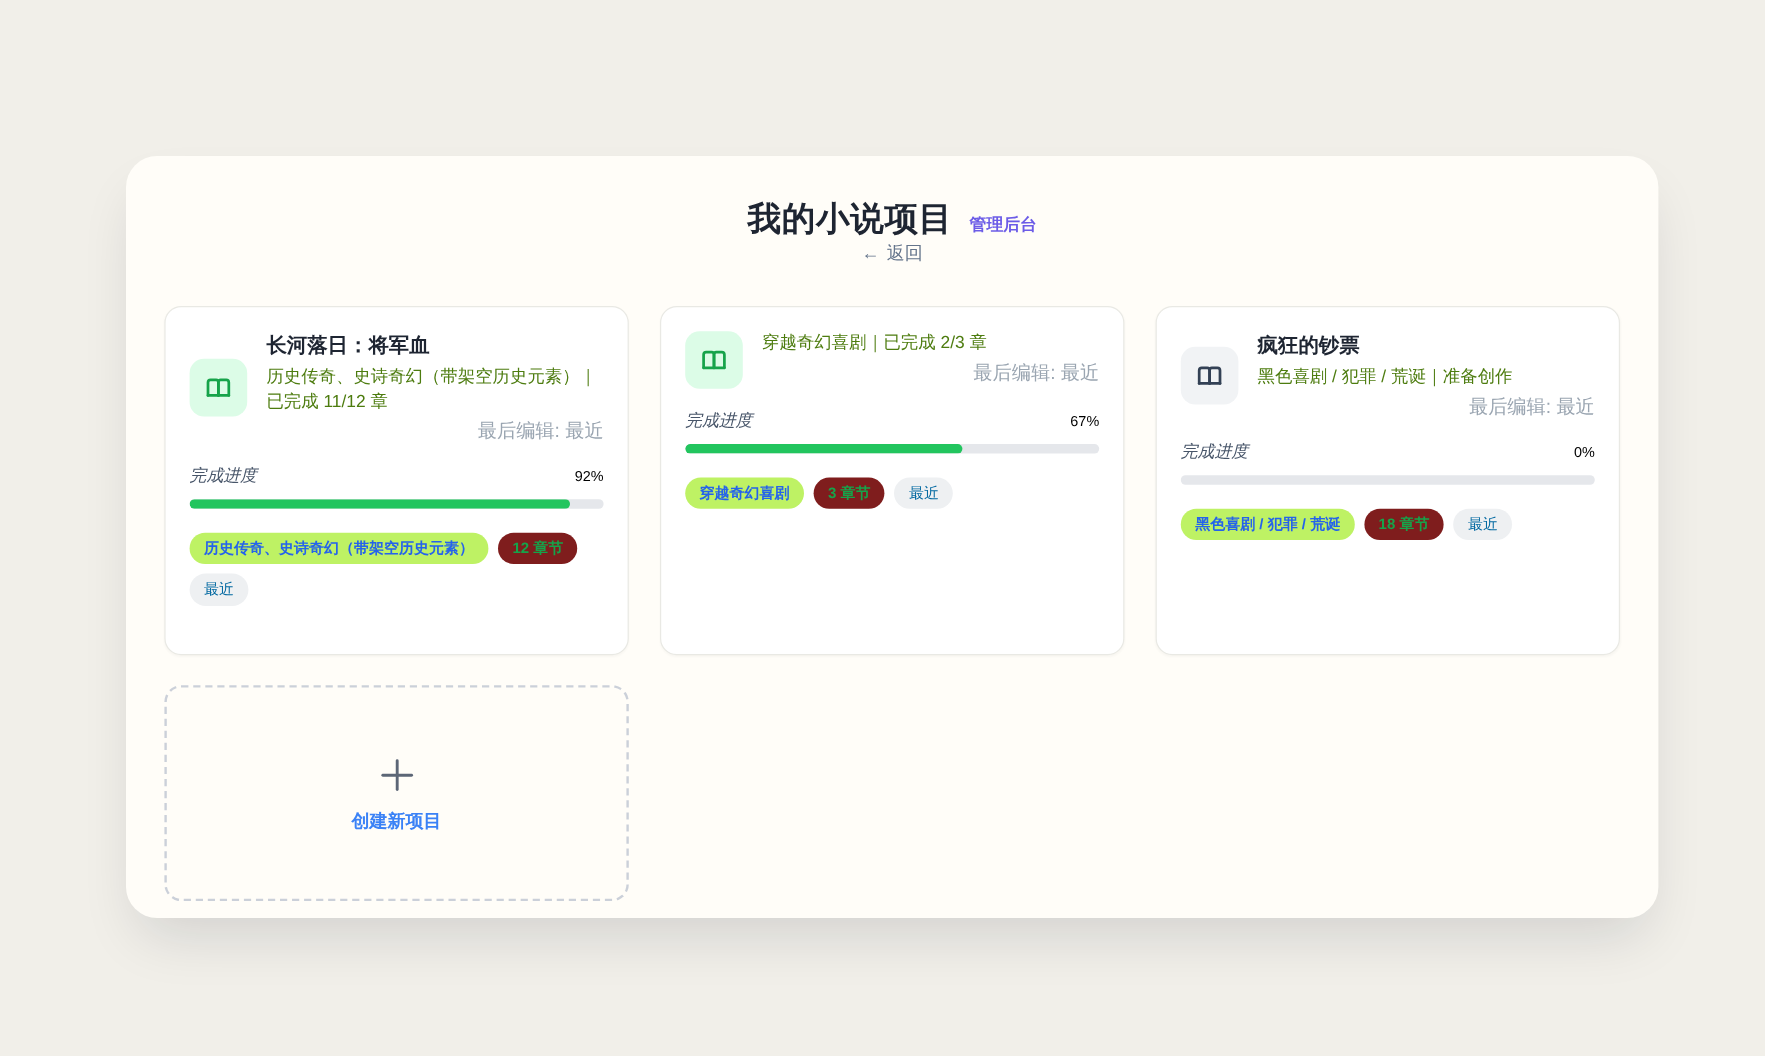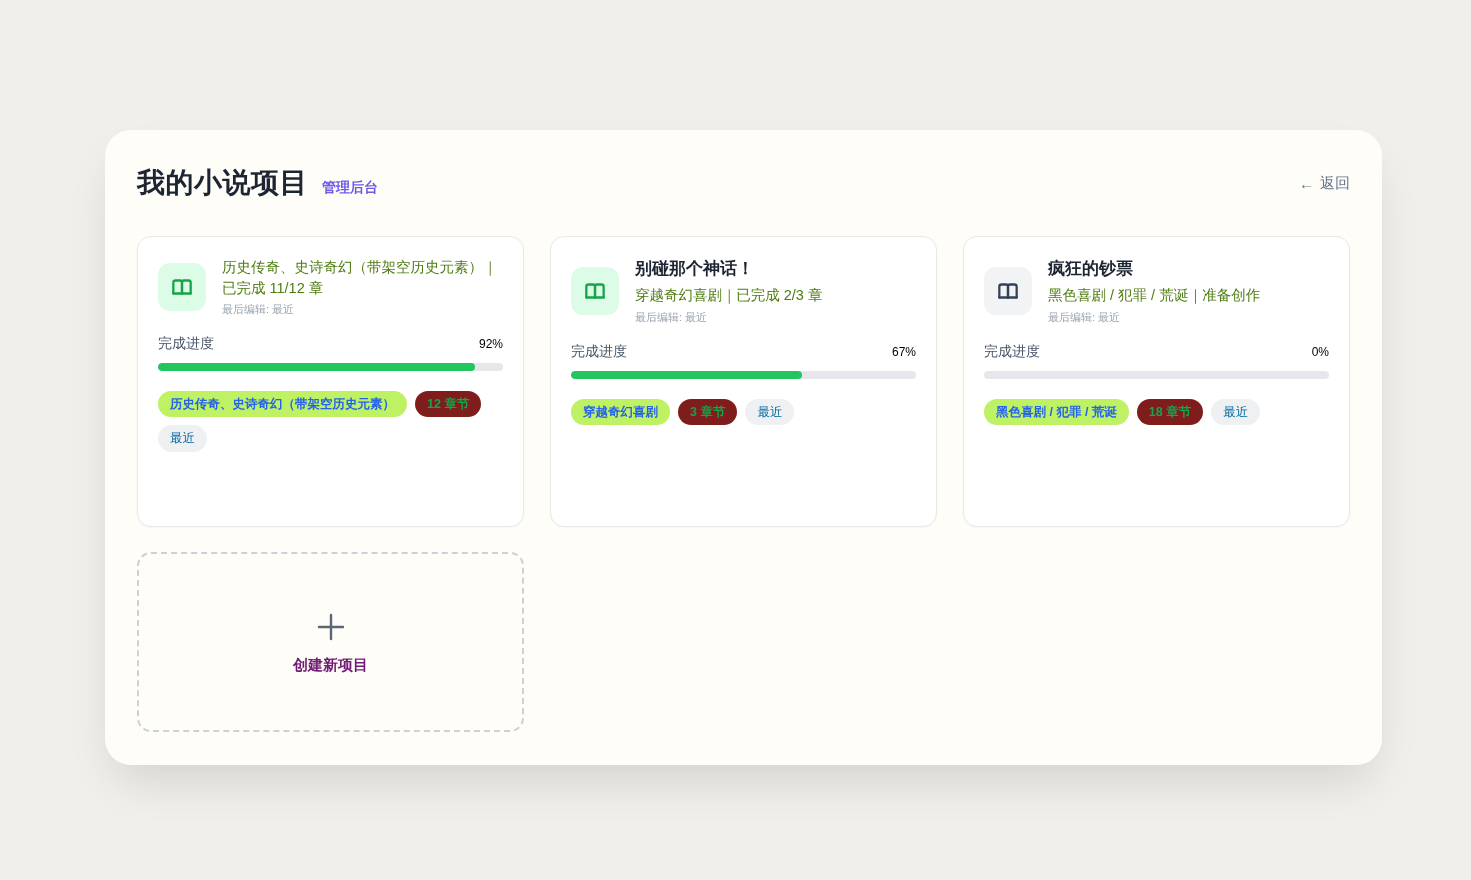--- a/index.html
+++ b/index.html
@@ -17,20 +17,21 @@
     border-radius: 26px;
     box-shadow: 0 24px 48px -12px rgba(15,23,42,0.14);
     padding: 0 32px;
   }
   
   .panel-header {
     margin-top: 34px;
     display: flex;
     justify-content: space-between;
     align-items: center;
+    flex-direction: column;
   }
   .title-row { display: flex; align-items: baseline; gap: 14px; }
   .page-title {
     font-size: 28px;
     font-weight: 700;
     color: #1e2532;
     letter-spacing: 0.5px;
   }
   .admin-link {
     font-size: 14px;
@@ -85,30 +86,31 @@
     color: #1e2532;
     margin-bottom: 5px;
   }
   .card-subtitle {
     font-size: 14.5px;
     color: #4d7c0f;
     line-height: 1.42;
     margin-bottom: 4px;
   }
   .card-meta {
-    font-size: 11px;
+    font-size: 16px;
     color: #9aa5b1;
+    text-align: right;
   }
   .progress-row {
     margin-top: 18px;
     display: flex;
     justify-content: space-between;
     align-items: center;
   }
-  .progress-label { font-size: 14px; color: #475569; }
+  .progress-label { font-size: 14px; color: #475569; font-style: italic; }
   .progress-percent { font-size: 12px; color: #000000; font-weight: 400; }
   .progress-track {
     margin-top: 10px;
     height: 8px;
     border-radius: 4px;
     background: #e5e7eb;
     overflow: hidden;
   }
   .progress-fill {
     height: 100%;
@@ -142,21 +144,21 @@
     align-items: center;
     justify-content: center;
     gap: 12px;
     cursor: pointer;
     background: transparent;
   }
   .plus-icon { color: #5c6676; display: block; }
   .create-label {
     font-size: 15px;
     font-weight: 600;
-    color: #701a75;
+    color: #3b82f6;
   }
 </style>
 </head>
 <body>
 
 <div class="panel">
   <div class="panel-header">
     <div class="title-row">
       <h1 class="page-title">我的小说项目</h1>
       <a class="admin-link">管理后台</a>
@@ -172,20 +174,21 @@
   <div class="card">
     <div class="card-head">
       <div class="card-icon icon-green">
         <svg width="26" height="26" viewBox="0 0 24 24" fill="none" stroke="currentColor" stroke-width="2.1" stroke-linecap="round" stroke-linejoin="round">
           <path d="M4 18V8a2 2 0 0 1 2-2h4.2c1 0 1.8.8 1.8 1.8V18"></path>
           <path d="M20 18V8a2 2 0 0 0-2-2h-4.2c-1 0-1.8.8-1.8 1.8V18"></path>
           <path d="M4 18h16"></path>
         </svg>
       </div>
       <div class="card-head-text">
+        <div class="card-title">长河落日：将军血</div>
         <div class="card-subtitle">历史传奇、史诗奇幻（带架空历史元素）｜已完成 11/12 章</div>
         <div class="card-meta">最后编辑: 最近</div>
       </div>
     </div>
     <div class="progress-row">
       <span class="progress-label">完成进度</span>
       <span class="progress-percent">92%</span>
     </div>
     <div class="progress-track">
       <div class="progress-fill" style="width: 92%;"></div>
@@ -200,21 +203,20 @@
   <div class="card">
     <div class="card-head">
       <div class="card-icon icon-green">
         <svg width="26" height="26" viewBox="0 0 24 24" fill="none" stroke="currentColor" stroke-width="2.1" stroke-linecap="round" stroke-linejoin="round">
           <path d="M4 18V8a2 2 0 0 1 2-2h4.2c1 0 1.8.8 1.8 1.8V18"></path>
           <path d="M20 18V8a2 2 0 0 0-2-2h-4.2c-1 0-1.8.8-1.8 1.8V18"></path>
           <path d="M4 18h16"></path>
         </svg>
       </div>
       <div class="card-head-text">
-        <div class="card-title">别碰那个神话！</div>
         <div class="card-subtitle">穿越奇幻喜剧｜已完成 2/3 章</div>
         <div class="card-meta">最后编辑: 最近</div>
       </div>
     </div>
     <div class="progress-row">
       <span class="progress-label">完成进度</span>
       <span class="progress-percent">67%</span>
     </div>
     <div class="progress-track">
       <div class="progress-fill" style="width: 67%;"></div>

